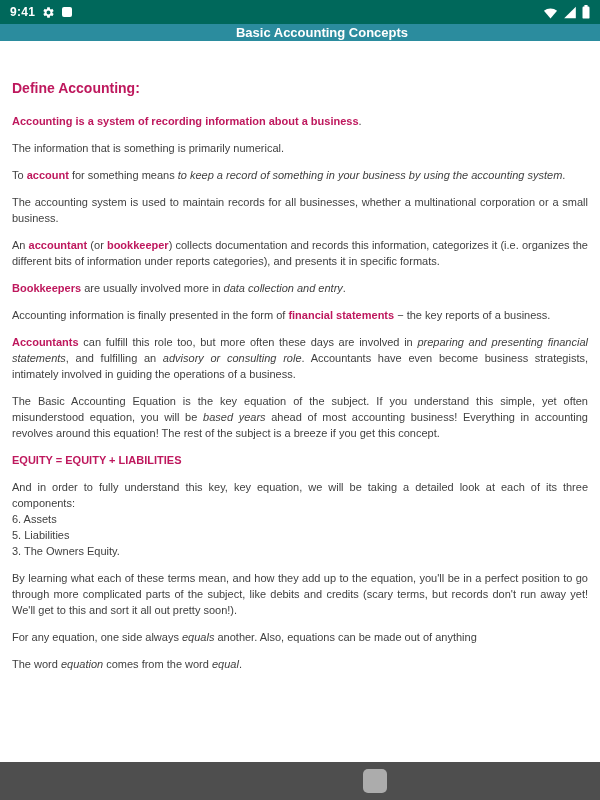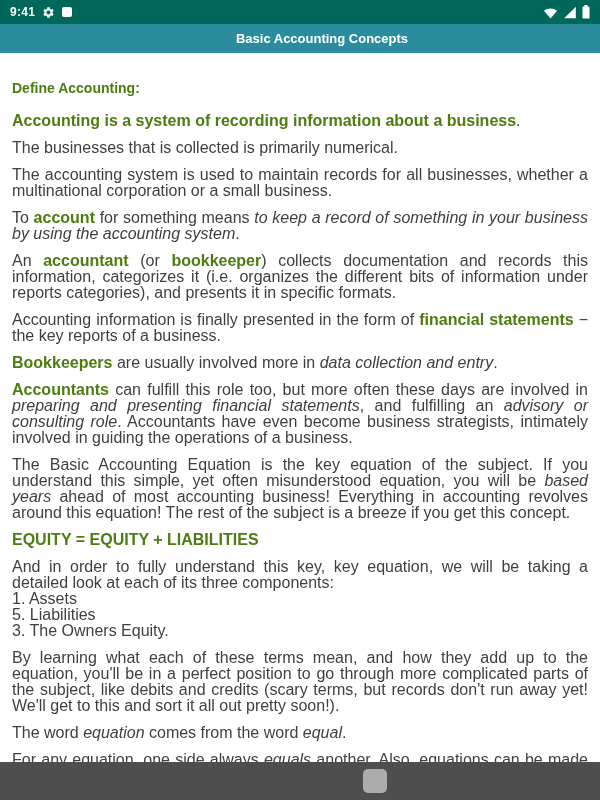--- a/index.html
+++ b/index.html
@@ -19,31 +19,31 @@
   
   .status-bar{position:absolute;top:0;left:0;right:0;height:24px;background:var(--status-bar-bg);
     display:flex;align-items:center;gap:7px;padding:0 10px;color:#fff;}
   .status-time{font-size:12px;font-weight:700;letter-spacing:.3px;}
   .sicon{display:inline-flex;align-items:center;justify-content:center;}
   .sicon svg{display:block;}
   .right-icons{margin-left:auto;display:flex;align-items:center;gap:5px;}
   .notif-square{width:10px;height:10px;background:#fff;border-radius:2px;display:inline-block;}
 
   
-  .app-bar{position:absolute;top:24px;left:0;right:0;height:29px;background:var(--app-bar-bg);
+  .app-bar{position:absolute;top:24px;left:0;right:0;height:17px;background:var(--app-bar-bg);
     display:flex;align-items:center;justify-content:center;padding-left:44px;}
   .app-title{color:#fff;font-size:13px;font-weight:700;}
 
   
   .content{position:absolute;top:53px;bottom:38px;left:0;right:0;overflow:hidden;
     padding:26px 12px 0;background:var(--content-bg);}
-  .para{font-size:16px;line-height:16px;color:var(--body-text);text-align:justify;margin:0 0 11px;}
+  .para{font-size:11px;line-height:16px;color:var(--body-text);text-align:justify;margin:0 0 11px;}
   .para.heading{font-size:14px;line-height:18px;font-weight:700;color:var(--heading-text);
     text-align:left;margin:0 0 16px;}
-  .para .b{font-weight:700;color:#4d7c0f;margin-top:36px;}
+  .para .b{font-weight:700;color:#be185d;margin-top:36px;}
   .para .i{font-style:italic;}
 
   
   .nav-bar{position:absolute;left:0;right:0;bottom:0;height:38px;background:var(--nav-bar-bg);}
   .nav-square{position:absolute;left:363px;top:7px;width:24px;height:24px;border-radius:5px;
     background:var(--nav-icon);cursor:pointer;}
 </style>
 </head>
 <body>
 
@@ -79,32 +79,32 @@
     </span>
   </div>
 
   <div class="app-bar">
     <span class="app-title">Basic Accounting Concepts</span>
   </div>
 
   <div class="content">
       <p class="para heading"><span class="b">Define Accounting:</span></p>
       <p class="para"><span class="b">Accounting is a system of recording information about a business</span><span>.</span></p>
-      <p class="para"><span>The businesses that is collected is primarily numerical.</span></p>
+      <p class="para"><span>The information that is something is primarily numerical.</span></p>
+      <p class="para"><span>To </span><span class="b">account</span><span> for something means </span><span class="i">to keep a record of something in your business by using the accounting system</span><span>.</span></p>
       <p class="para"><span>The accounting system is used to maintain records for all businesses, whether a multinational corporation or a small business.</span></p>
-      <p class="para"><span>To </span><span class="b">account</span><span> for something means </span><span class="i">to keep a record of something in your business by using the accounting system</span><span>.</span></p>
       <p class="para"><span>An </span><span class="b">accountant</span><span> (or </span><span class="b">bookkeeper</span><span>) collects documentation and records this information, categorizes it (i.e. organizes the different bits of information under reports categories), and presents it in specific formats.</span></p>
+      <p class="para"><span class="b">Bookkeepers</span><span> are usually involved more in </span><span class="i">data collection and entry</span><span>.</span></p>
       <p class="para"><span>Accounting information is finally presented in the form of </span><span class="b">financial statements</span><span> − the key reports of a business.</span></p>
-      <p class="para"><span class="b">Bookkeepers</span><span> are usually involved more in </span><span class="i">data collection and entry</span><span>.</span></p>
       <p class="para"><span class="b">Accountants</span><span> can fulfill this role too, but more often these days are involved in </span><span class="i">preparing and presenting financial statements</span><span>, and fulfilling an </span><span class="i">advisory or consulting role</span><span>. Accountants have even become business strategists, intimately involved in guiding the operations of a business.</span></p>
       <p class="para"><span>The Basic Accounting Equation is the key equation of the subject. If you understand this simple, yet often misunderstood equation, you will be </span><span class="i">based years</span><span> ahead of most accounting business! Everything in accounting revolves around this equation! The rest of the subject is a breeze if you get this concept.</span></p>
       <p class="para"><span class="b">EQUITY = EQUITY + LIABILITIES</span></p>
-      <p class="para"><span>And in order to fully understand this key, key equation, we will be taking a detailed look at each of its three components:</span><br><span>1. Assets</span><br><span>5. Liabilities</span><br><span>3. The Owners Equity.</span></p>
+      <p class="para"><span>And in order to fully understand this key, key equation, we will be taking a detailed look at each of its three components:</span><br><span>6. Assets</span><br><span>5. Liabilities</span><br><span>3. The Owners Equity.</span></p>
       <p class="para"><span>By learning what each of these terms mean, and how they add up to the equation, you'll be in a perfect position to go through more complicated parts of the subject, like debits and credits (scary terms, but records don't run away yet! We'll get to this and sort it all out pretty soon!).</span></p>
+      <p class="para"><span>For any equation, one side always </span><span class="i">equals</span><span> another. Also, equations can be made out of anything</span></p>
       <p class="para"><span>The word </span><span class="i">equation</span><span> comes from the word </span><span class="i">equal</span><span>.</span></p>
-      <p class="para"><span>For any equation, one side always </span><span class="i">equals</span><span> another. Also, equations can be made out of anything</span></p>
     </div>
 
   <div class="nav-bar">
     <span class="nav-square"></span>
   </div>
 
 </div>
 
 </body></html>

